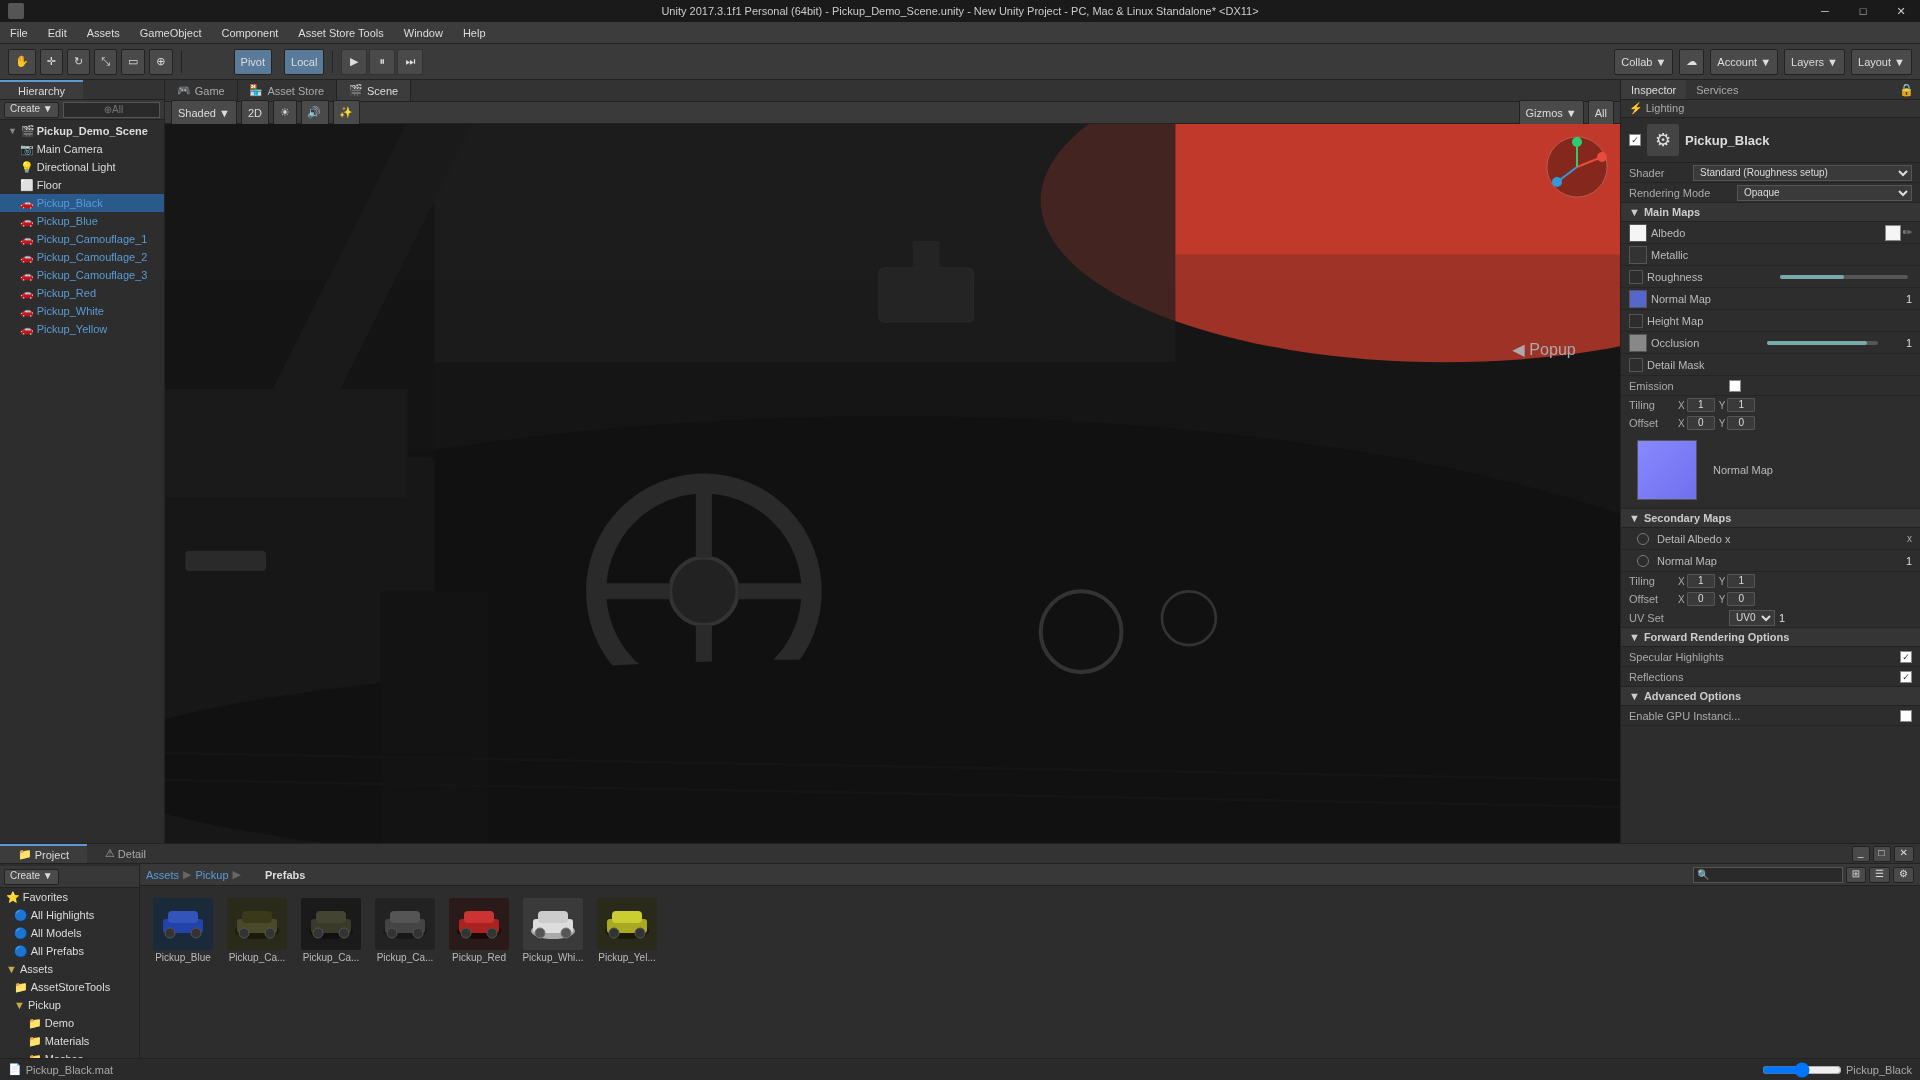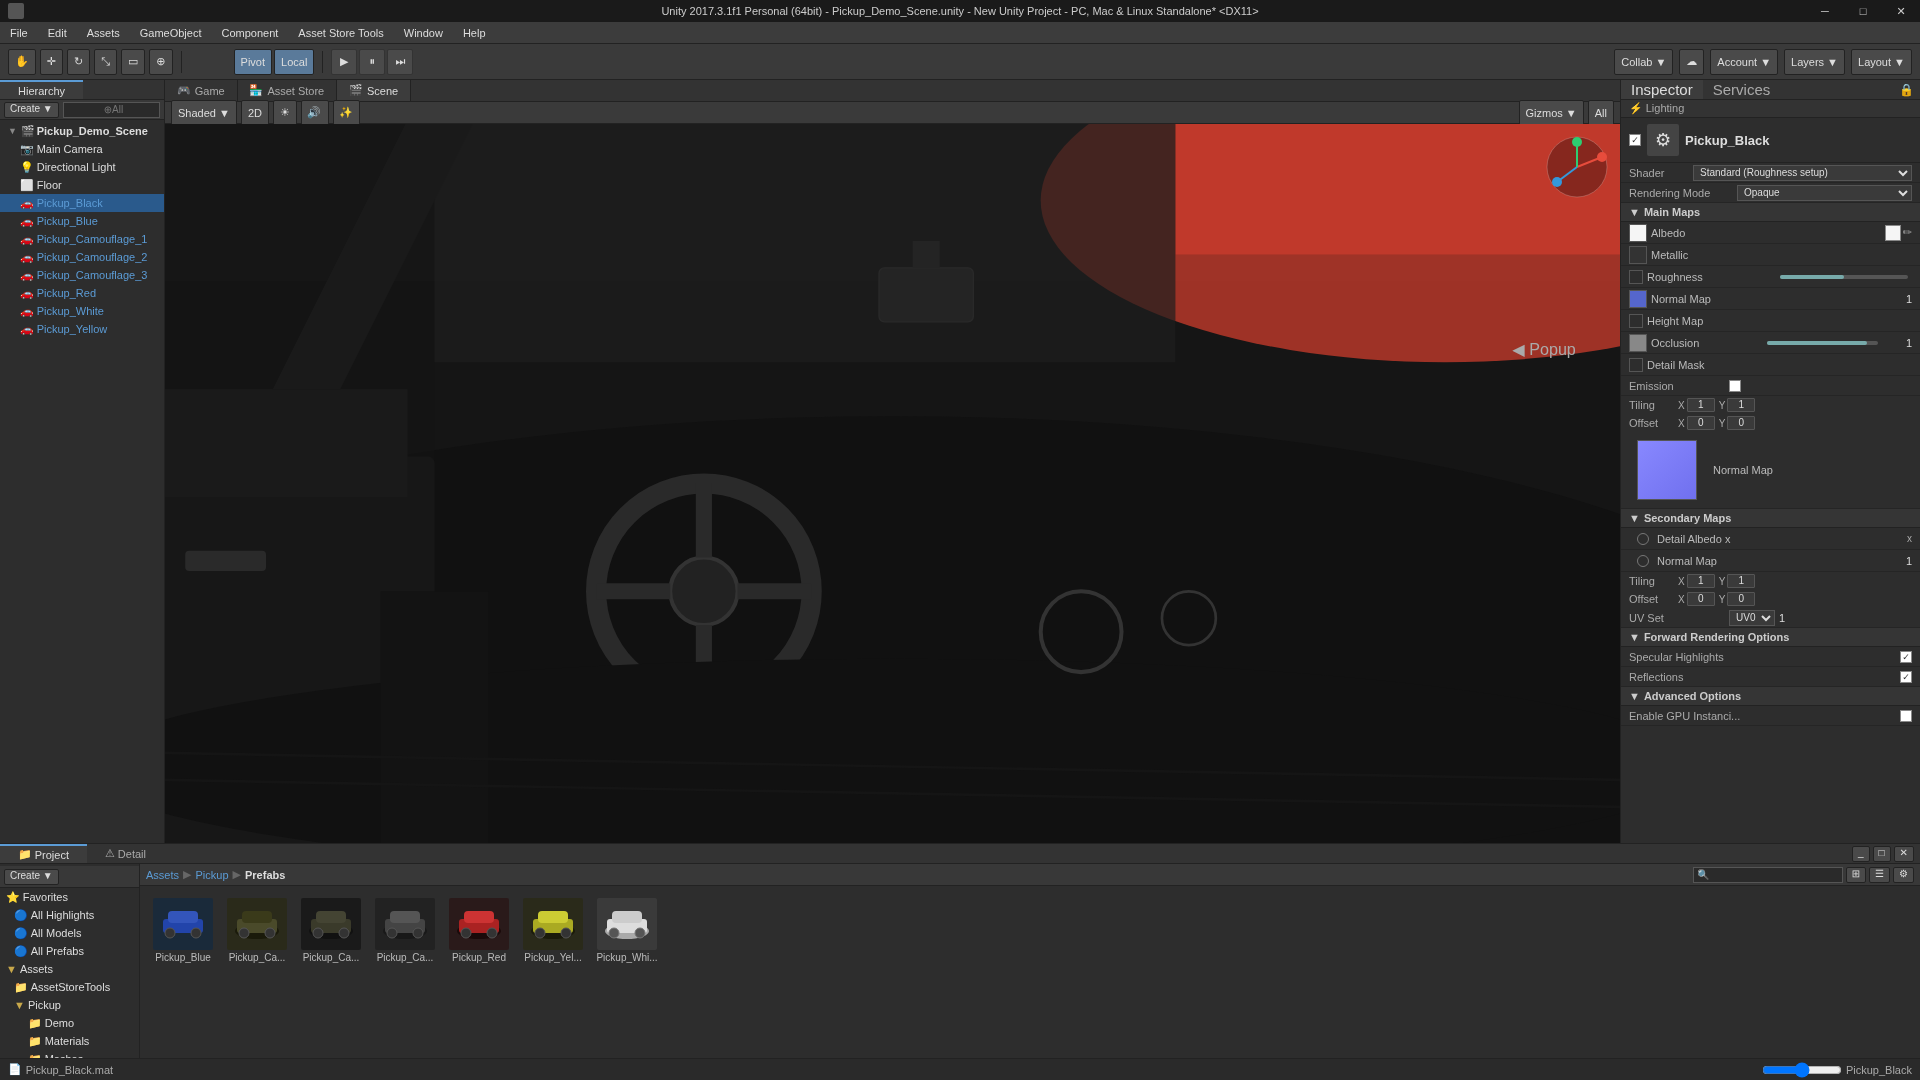--- a/index.html
+++ b/index.html
@@ -230,21 +230,21 @@
       display: flex;
       background: #333;
       height: 20px;
       border-bottom: 1px solid #222;
     }
     .insp-tab {
       padding: 0 10px;
       height: 100%;
       display: flex;
       align-items: center;
-      font-size: 15px;
+      font-size: 11px;
       cursor: pointer;
       color: #aaa;
     }
     .insp-tab.active { background: #3c3c3c; color: #ddd; }
     .insp-header {
       padding: 6px 8px;
       display: flex;
       align-items: center;
       gap: 6px;
       border-bottom: 1px solid #222;
@@ -412,21 +412,21 @@
       border-bottom: 1px solid #222;
     }
     .breadcrumb {
       display: flex;
       align-items: center;
       gap: 4px;
       font-size: 11px;
       color: #aaa;
     }
     .breadcrumb .sep { color: #666; }
-    .breadcrumb .current { color: #ddd; font-weight: bold; }
+    .breadcrumb .current { color: #ddd; font-weight: bold; margin-left: 20px; }
     .asset-grid {
       display: flex;
       flex-wrap: wrap;
       padding: 8px;
       gap: 4px;
       overflow-y: auto;
       flex: 1;
     }
     .asset-item {
       width: 70px;
@@ -492,21 +492,21 @@
       height: 16px;
       background: #2a2a2a;
       border: 1px solid #555;
       color: #ddd;
       font-size: 10px;
       padding: 0 4px;
     }
 
     .pivot-local-group {
       display: flex;
-      gap: 2px;
+      gap: 12px;
       padding-left: 44px;
     }
 
     
     .normal-swatch {
       width: 60px;
       height: 60px;
       background: linear-gradient(135deg, #8888ff 0%, #7070ee 100%);
       border: 1px solid #555;
       margin: 4px 8px;
@@ -1133,43 +1133,43 @@
                 <rect x="5" y="16" width="40" height="14" rx="3" fill="#aa2222"></rect>
                 <rect x="10" y="8" width="30" height="12" rx="4" fill="#cc3333"></rect>
                 <circle cx="12" cy="30" r="5" fill="#333" stroke="#555" stroke-width="1"></circle>
                 <circle cx="38" cy="30" r="5" fill="#333" stroke="#555" stroke-width="1"></circle>
               </svg>
             </div>
             <span class="asset-label">Pickup_Red</span>
           </div>
 
           <div class="asset-item">
+            <div class="asset-thumb" style="background:#3a3a3a;">
+              <svg width="50" height="42" viewBox="0 0 50 42">
+                <ellipse cx="25" cy="28" rx="22" ry="8" fill="#aaa"></ellipse>
+                <rect x="5" y="16" width="40" height="14" rx="3" fill="#ddd"></rect>
+                <rect x="10" y="8" width="30" height="12" rx="4" fill="#ccc"></rect>
+                <circle cx="12" cy="30" r="5" fill="#555" stroke="#777" stroke-width="1"></circle>
+                <circle cx="38" cy="30" r="5" fill="#555" stroke="#777" stroke-width="1"></circle>
+              </svg>
+            </div>
+            <span class="asset-label">Pickup_Whi...</span>
+          </div>
+
+          <div class="asset-item">
             <div class="asset-thumb" style="background:#2a2a1a;">
               <svg width="50" height="42" viewBox="0 0 50 42">
                 <ellipse cx="25" cy="28" rx="22" ry="8" fill="#1a1a0a"></ellipse>
                 <rect x="5" y="16" width="40" height="14" rx="3" fill="#aaaa22"></rect>
                 <rect x="10" y="8" width="30" height="12" rx="4" fill="#cccc33"></rect>
                 <circle cx="12" cy="30" r="5" fill="#333" stroke="#555" stroke-width="1"></circle>
                 <circle cx="38" cy="30" r="5" fill="#333" stroke="#555" stroke-width="1"></circle>
               </svg>
             </div>
             <span class="asset-label">Pickup_Yel...</span>
-          </div>
-
-          <div class="asset-item">
-            <div class="asset-thumb" style="background:#3a3a3a;">
-              <svg width="50" height="42" viewBox="0 0 50 42">
-                <ellipse cx="25" cy="28" rx="22" ry="8" fill="#aaa"></ellipse>
-                <rect x="5" y="16" width="40" height="14" rx="3" fill="#ddd"></rect>
-                <rect x="10" y="8" width="30" height="12" rx="4" fill="#ccc"></rect>
-                <circle cx="12" cy="30" r="5" fill="#555" stroke="#777" stroke-width="1"></circle>
-                <circle cx="38" cy="30" r="5" fill="#555" stroke="#777" stroke-width="1"></circle>
-              </svg>
-            </div>
-            <span class="asset-label">Pickup_Whi...</span>
           </div>
         </div>
       </div>
     </div>
   </div>
 
   <div id="statusbar">
     <div class="status-file">
       <span>📄</span>
       <span>Pickup_Black.mat</span>

